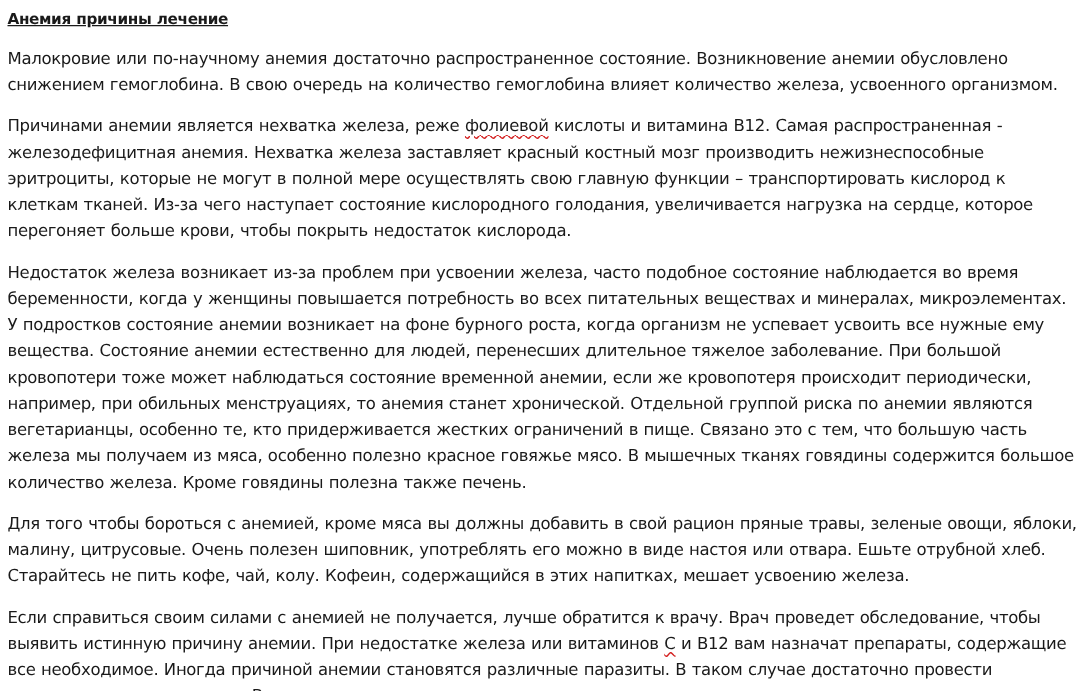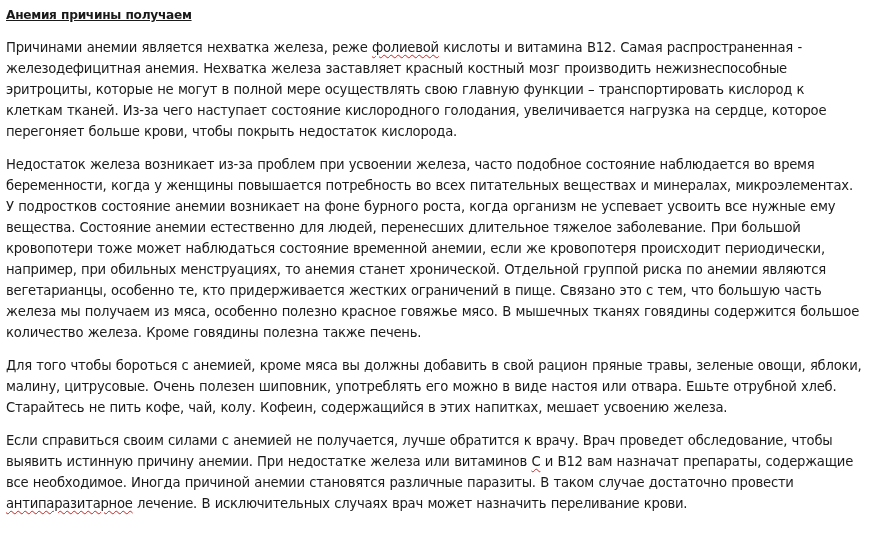--- a/index.html
+++ b/index.html
@@ -37,22 +37,25 @@
       text-decoration: underline wavy #d42020;
       text-decoration-thickness: 1px;
       text-underline-offset: 2px;
       text-align: right;
     }
   </style>
 </head>
 <body>
 
 <div class="doc">
-  <div class="title">Анемия причины получаем</div>
+  <div class="title">Анемия причины лечение</div>
 
+  <p class="para">
+    <span>Малокровие или по-научному анемия достаточно распространенное  состояние. Возникновение анемии обусловлено снижением гемоглобина. В свою очередь на количество гемоглобина влияет количество железа, усвоенного организмом.</span>
+  </p>
 
   <p class="para">
     <span>Причинами анемии является нехватка железа, реже </span><span class="spell">фолиевой</span><span> кислоты и витамина В12. Самая распространенная - железодефицитная анемия. Нехватка железа заставляет красный костный мозг производить нежизнеспособные эритроциты, которые не могут в полной мере осуществлять свою главную функции – транспортировать кислород к клеткам тканей. Из-за чего наступает состояние кислородного голодания, увеличивается нагрузка на сердце, которое перегоняет больше крови, чтобы покрыть недостаток кислорода.</span>
   </p>
 
   <p class="para">
     <span>Недостаток железа возникает из-за проблем при усвоении железа, часто подобное состояние наблюдается во время беременности, когда у женщины повышается потребность во всех питательных веществах и минералах, микроэлементах. У подростков состояние анемии возникает на фоне бурного роста, когда организм не успевает усвоить все нужные ему вещества. Состояние анемии естественно для людей, перенесших длительное тяжелое заболевание. При большой кровопотери тоже может наблюдаться состояние временной анемии, если же кровопотеря происходит периодически, например, при обильных менструациях, то анемия станет хронической. Отдельной группой риска по анемии являются вегетарианцы, особенно те, кто придерживается жестких ограничений в пище. Связано это с тем, что большую часть железа мы получаем из мяса, особенно полезно красное говяжье мясо. В мышечных тканях говядины содержится большое количество железа. Кроме говядины полезна также печень.</span>
   </p>
 
   <p class="para">

